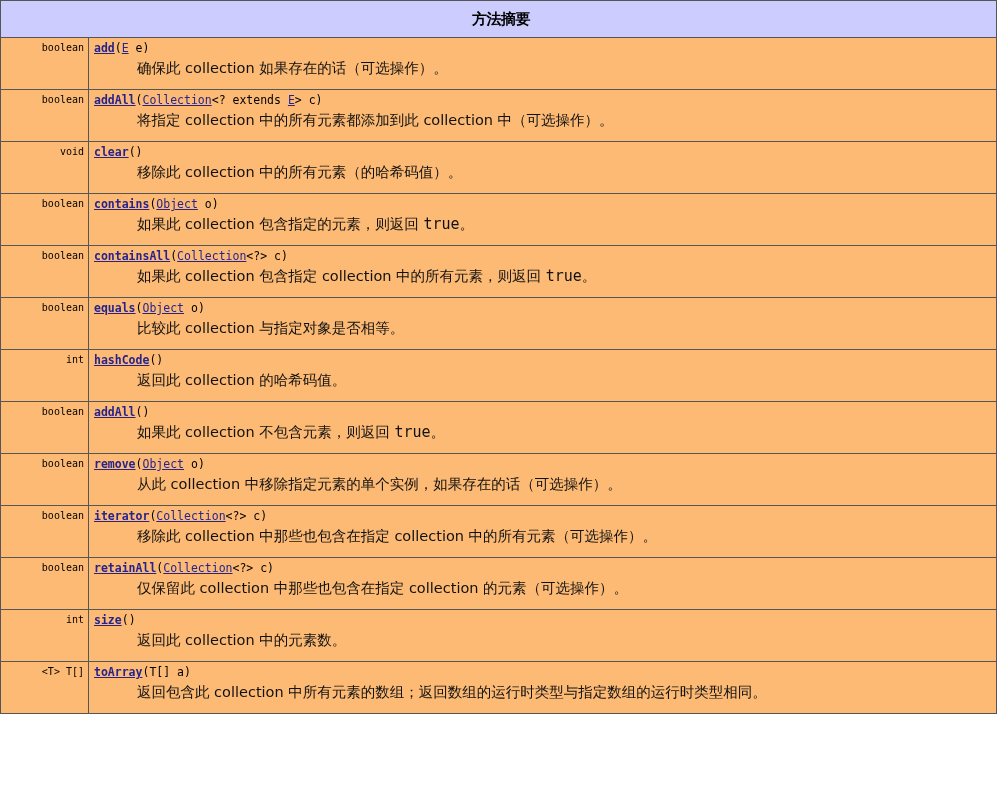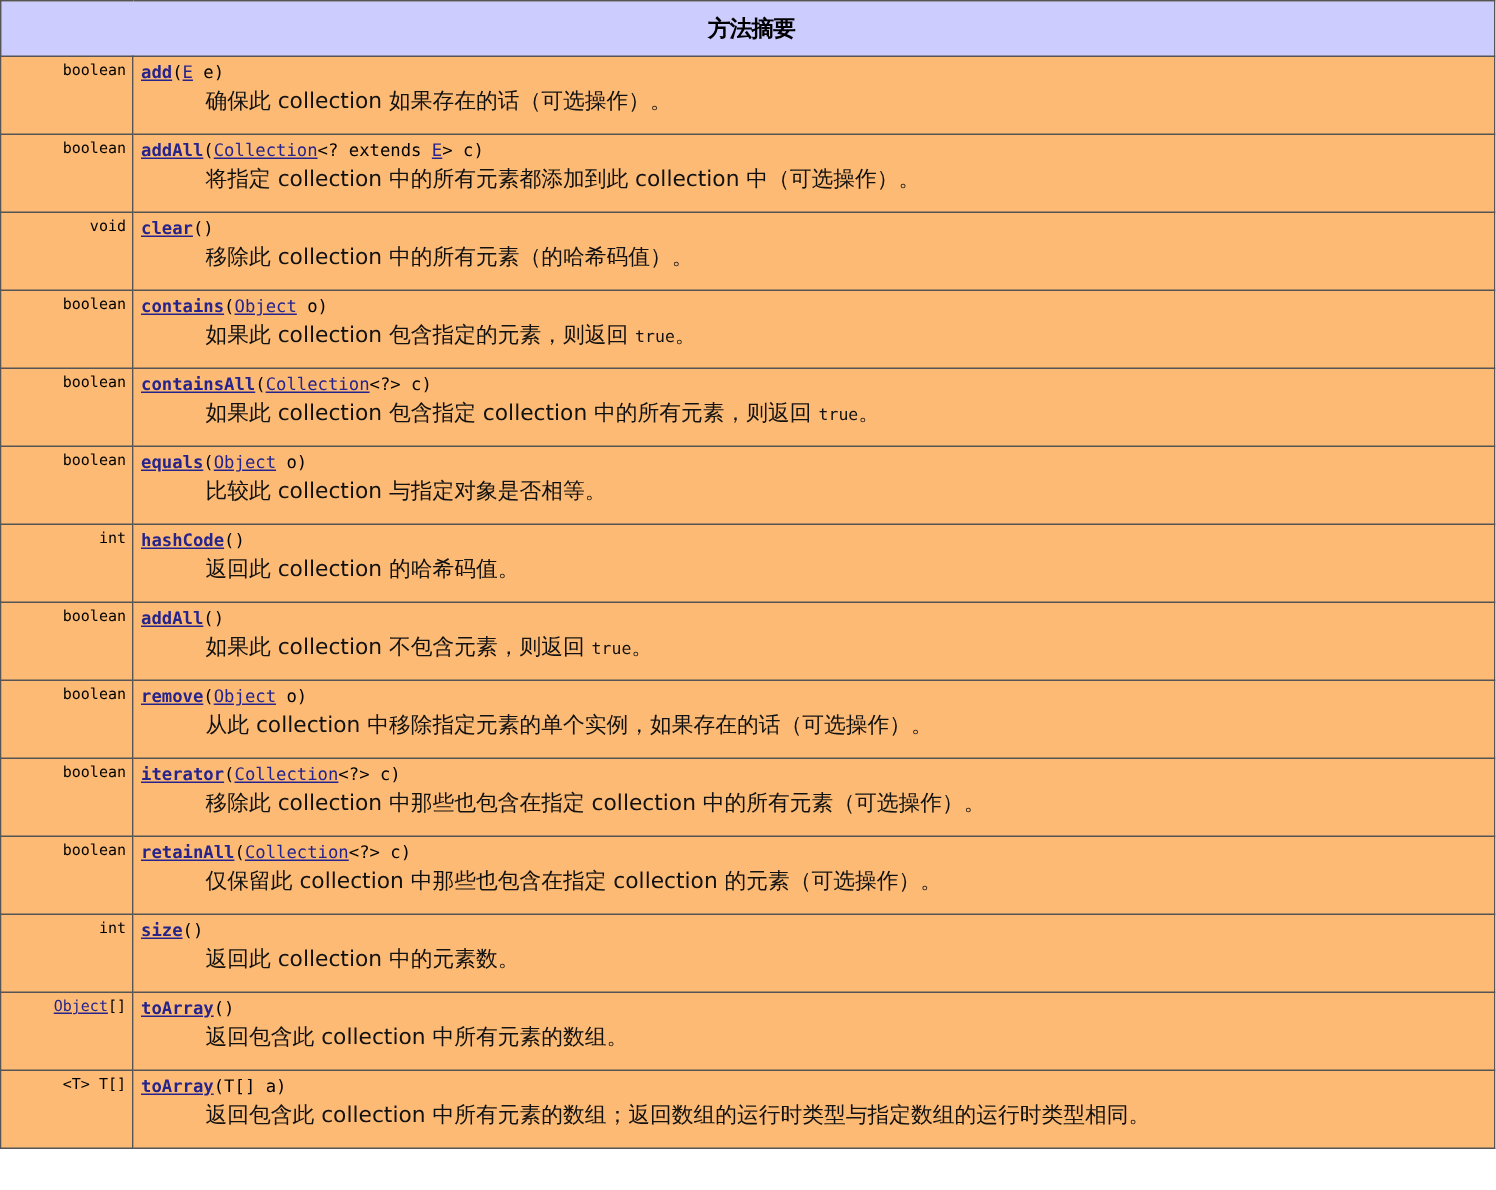--- a/index.html
+++ b/index.html
@@ -76,21 +76,21 @@
     font-size: 14.5px;
     line-height: 20px;
     padding-left: 44px;
     padding-top: 2px;
     white-space: nowrap;
     color: #111111;
   }
 
   .mono-inline {
     font-family: "DejaVu Sans Mono", monospace;
-    font-size: 11px;
+    font-size: 15px;
   }
 
   a.jlink {
     color: #26248c;
     text-decoration: underline;
   }
   a.jlink.method-name {
     font-weight: bold;
   }
   .plain {
@@ -189,27 +189,20 @@
         </td>
       </tr>
       <tr class="method-row">
         <td class="col-type"><span>int</span></td>
         <td class="col-desc">
           <div class="sig-line"><a class="jlink method-name" href="#">size</a><span class="plain">(</span><span class="plain">)</span></div>
           <div class="desc-line"><span>返回此 collection 中的元素数。</span></div>
         </td>
       </tr>
       <tr class="method-row">
-        <td class="col-type"><a class="jlink" href="#">Object</a><span class="plain">[]</span></td>
-        <td class="col-desc">
-          <div class="sig-line"><a class="jlink method-name" href="#">toArray</a><span class="plain">(</span><span class="plain">)</span></div>
-          <div class="desc-line"><span>返回包含此 collection 中所有元素的数组。</span></div>
-        </td>
-      </tr>
-      <tr class="method-row">
         <td class="col-type"><span>&lt;T&gt; T[]</span></td>
         <td class="col-desc">
           <div class="sig-line"><a class="jlink method-name" href="#">toArray</a><span class="plain">(</span><span class="plain">T[]  a)</span></div>
           <div class="desc-line"><span>返回包含此 collection 中所有元素的数组；返回数组的运行时类型与指定数组的运行时类型相同。</span></div>
         </td>
       </tr>
     </tbody>
 </table>
 
 </body></html>

